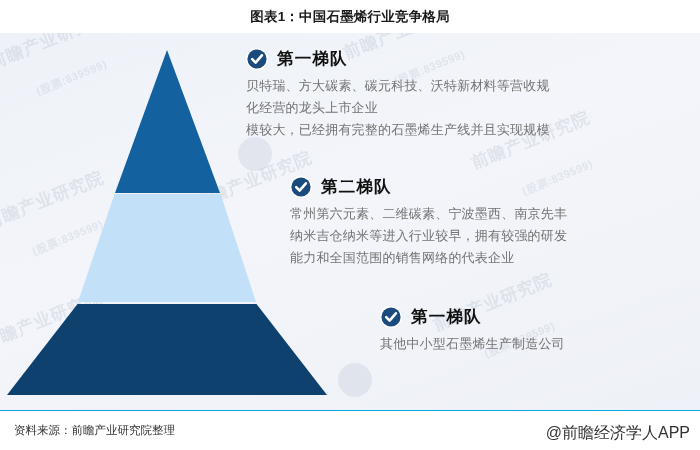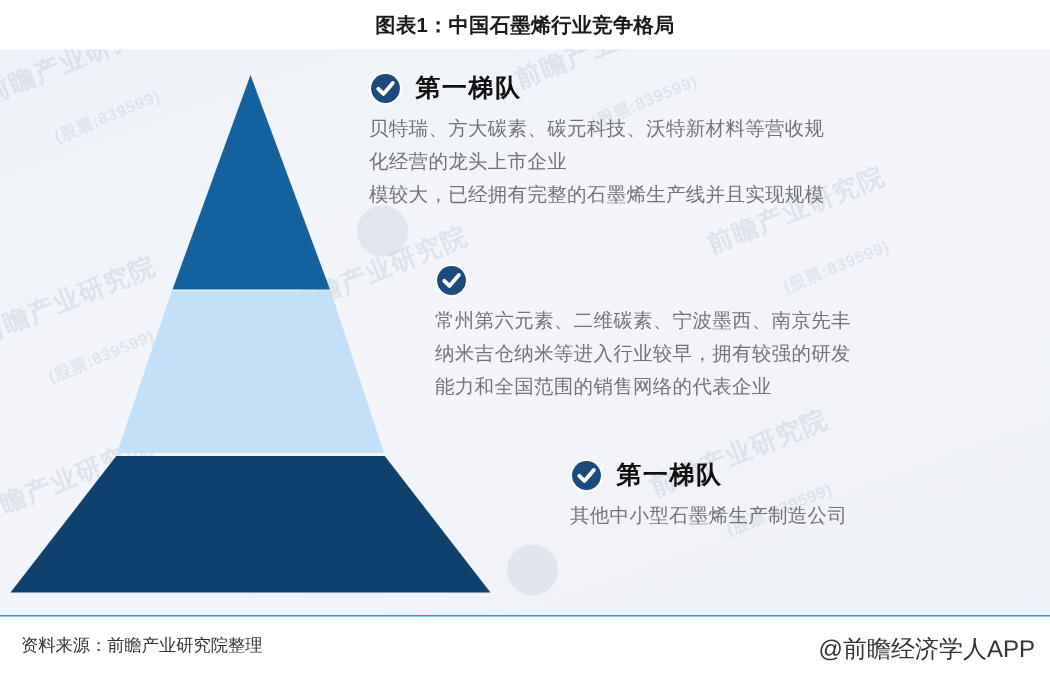--- a/index.html
+++ b/index.html
@@ -231,20 +231,21 @@
       </div>
 
       <div class="tier" id="tier-2">
         <div class="tier-head">
           <span class="check-icon">
             <svg width="22" height="22" viewBox="0 0 22 22">
               <circle cx="11" cy="11" r="9.6" fill="#1b4a7c"></circle>
               <path d="M6.2 11.2 L9.6 14.6 L15.9 7.3" fill="none" stroke="#ffffff" stroke-width="2.6" stroke-linecap="round" stroke-linejoin="round"></path>
             </svg>
           </span>
+          <span class="tier-title">第二梯队</span>
         </div>
         <div class="tier-body narrow">
           <div>常州第六元素、二维碳素、宁波墨西、南京先丰</div>
           <div>纳米吉仓纳米等进入行业较早，拥有较强的研发</div>
           <div>能力和全国范围的销售网络的代表企业</div>
         </div>
       </div>
 
       <div class="tier" id="tier-3">
         <div class="tier-head">

